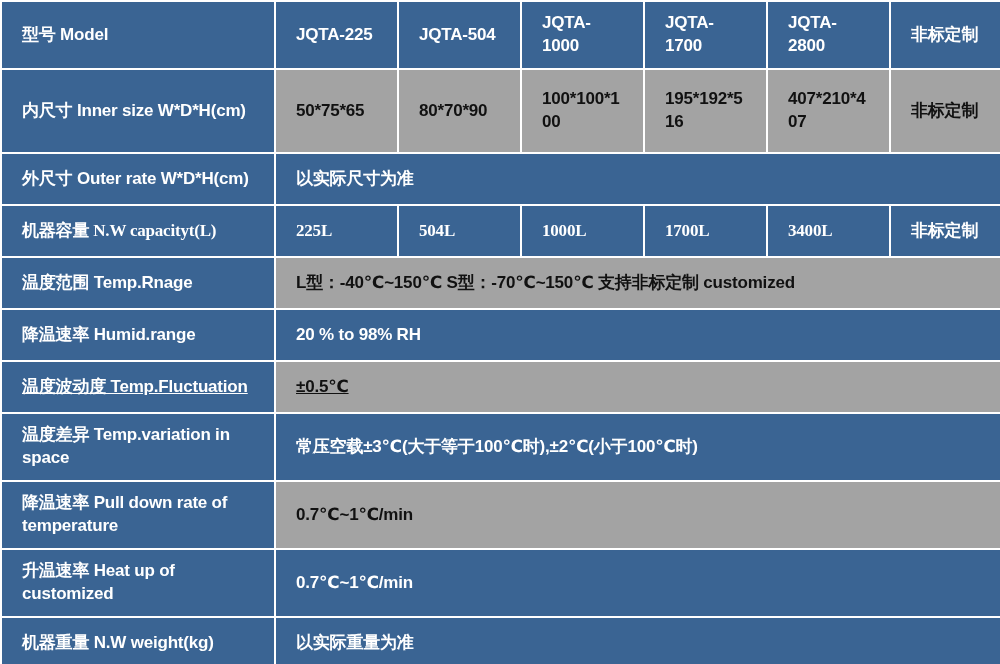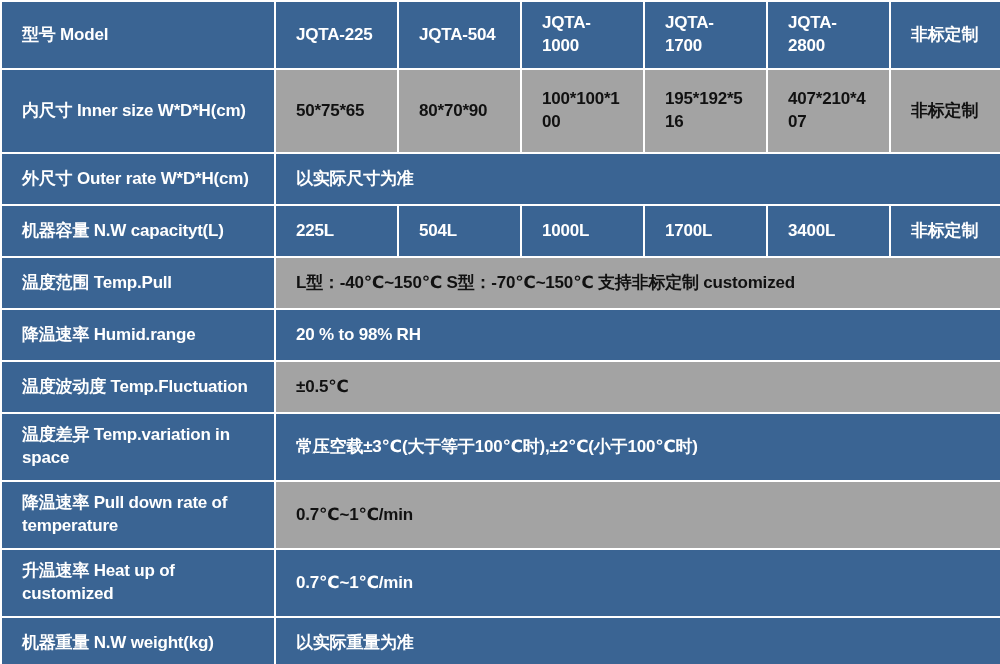--- a/index.html
+++ b/index.html
@@ -55,24 +55,24 @@
     letter-spacing: -0.8px;
     padding: 2px 0px;
   }
   td.wide {
     font-size: 18px;
     letter-spacing: -0.1px;
   }
   .r-model td  { height: 62px; }
   .r-inner td  { height: 78px; margin-left: 16px; }
   .r-outer td  { height: 46px; }
-  .r-cap td    { height: 46px; }
+  .r-cap td    { height: 46px; font-family: Liberation Serif, serif; }
   .r-temp td   { height: 46px; }
   .r-humid td  { height: 46px; }
-  .r-fluct td  { height: 46px; }
+  .r-fluct td  { height: 46px; text-decoration: underline; }
   .r-var td    { height: 62px; }
   .r-pull td   { height: 62px; }
   .r-heat td   { height: 62px; }
   .r-weight td { height: 46px; }
 </style>
 </head>
 <body>
 
 <table id="spec-table">
   <colgroup>
@@ -114,21 +114,21 @@
       <td class="label">机器容量 N.W capacityt(L)</td>
       <td class="blue datacell">225L</td>
       <td class="blue datacell">504L</td>
       <td class="blue datacell">1000L</td>
       <td class="blue datacell">1700L</td>
       <td class="blue datacell">3400L</td>
       <td class="blue datacell">非标定制</td>
     </tr>
 
     <tr class="r-temp">
-      <td class="label">温度范围 Temp.Pull</td>
+      <td class="label">温度范围 Temp.Rnage</td>
       <td class="white wide" colspan="6">L型：-40℃~150℃   S型：-70℃~150℃  支持非标定制 customized</td>
     </tr>
 
     <tr class="r-humid">
       <td class="label">降温速率 Humid.range</td>
       <td class="blue wide" colspan="6">20 % to 98% RH</td>
     </tr>
 
     <tr class="r-fluct">
       <td class="label">温度波动度 Temp.Fluctuation</td>

